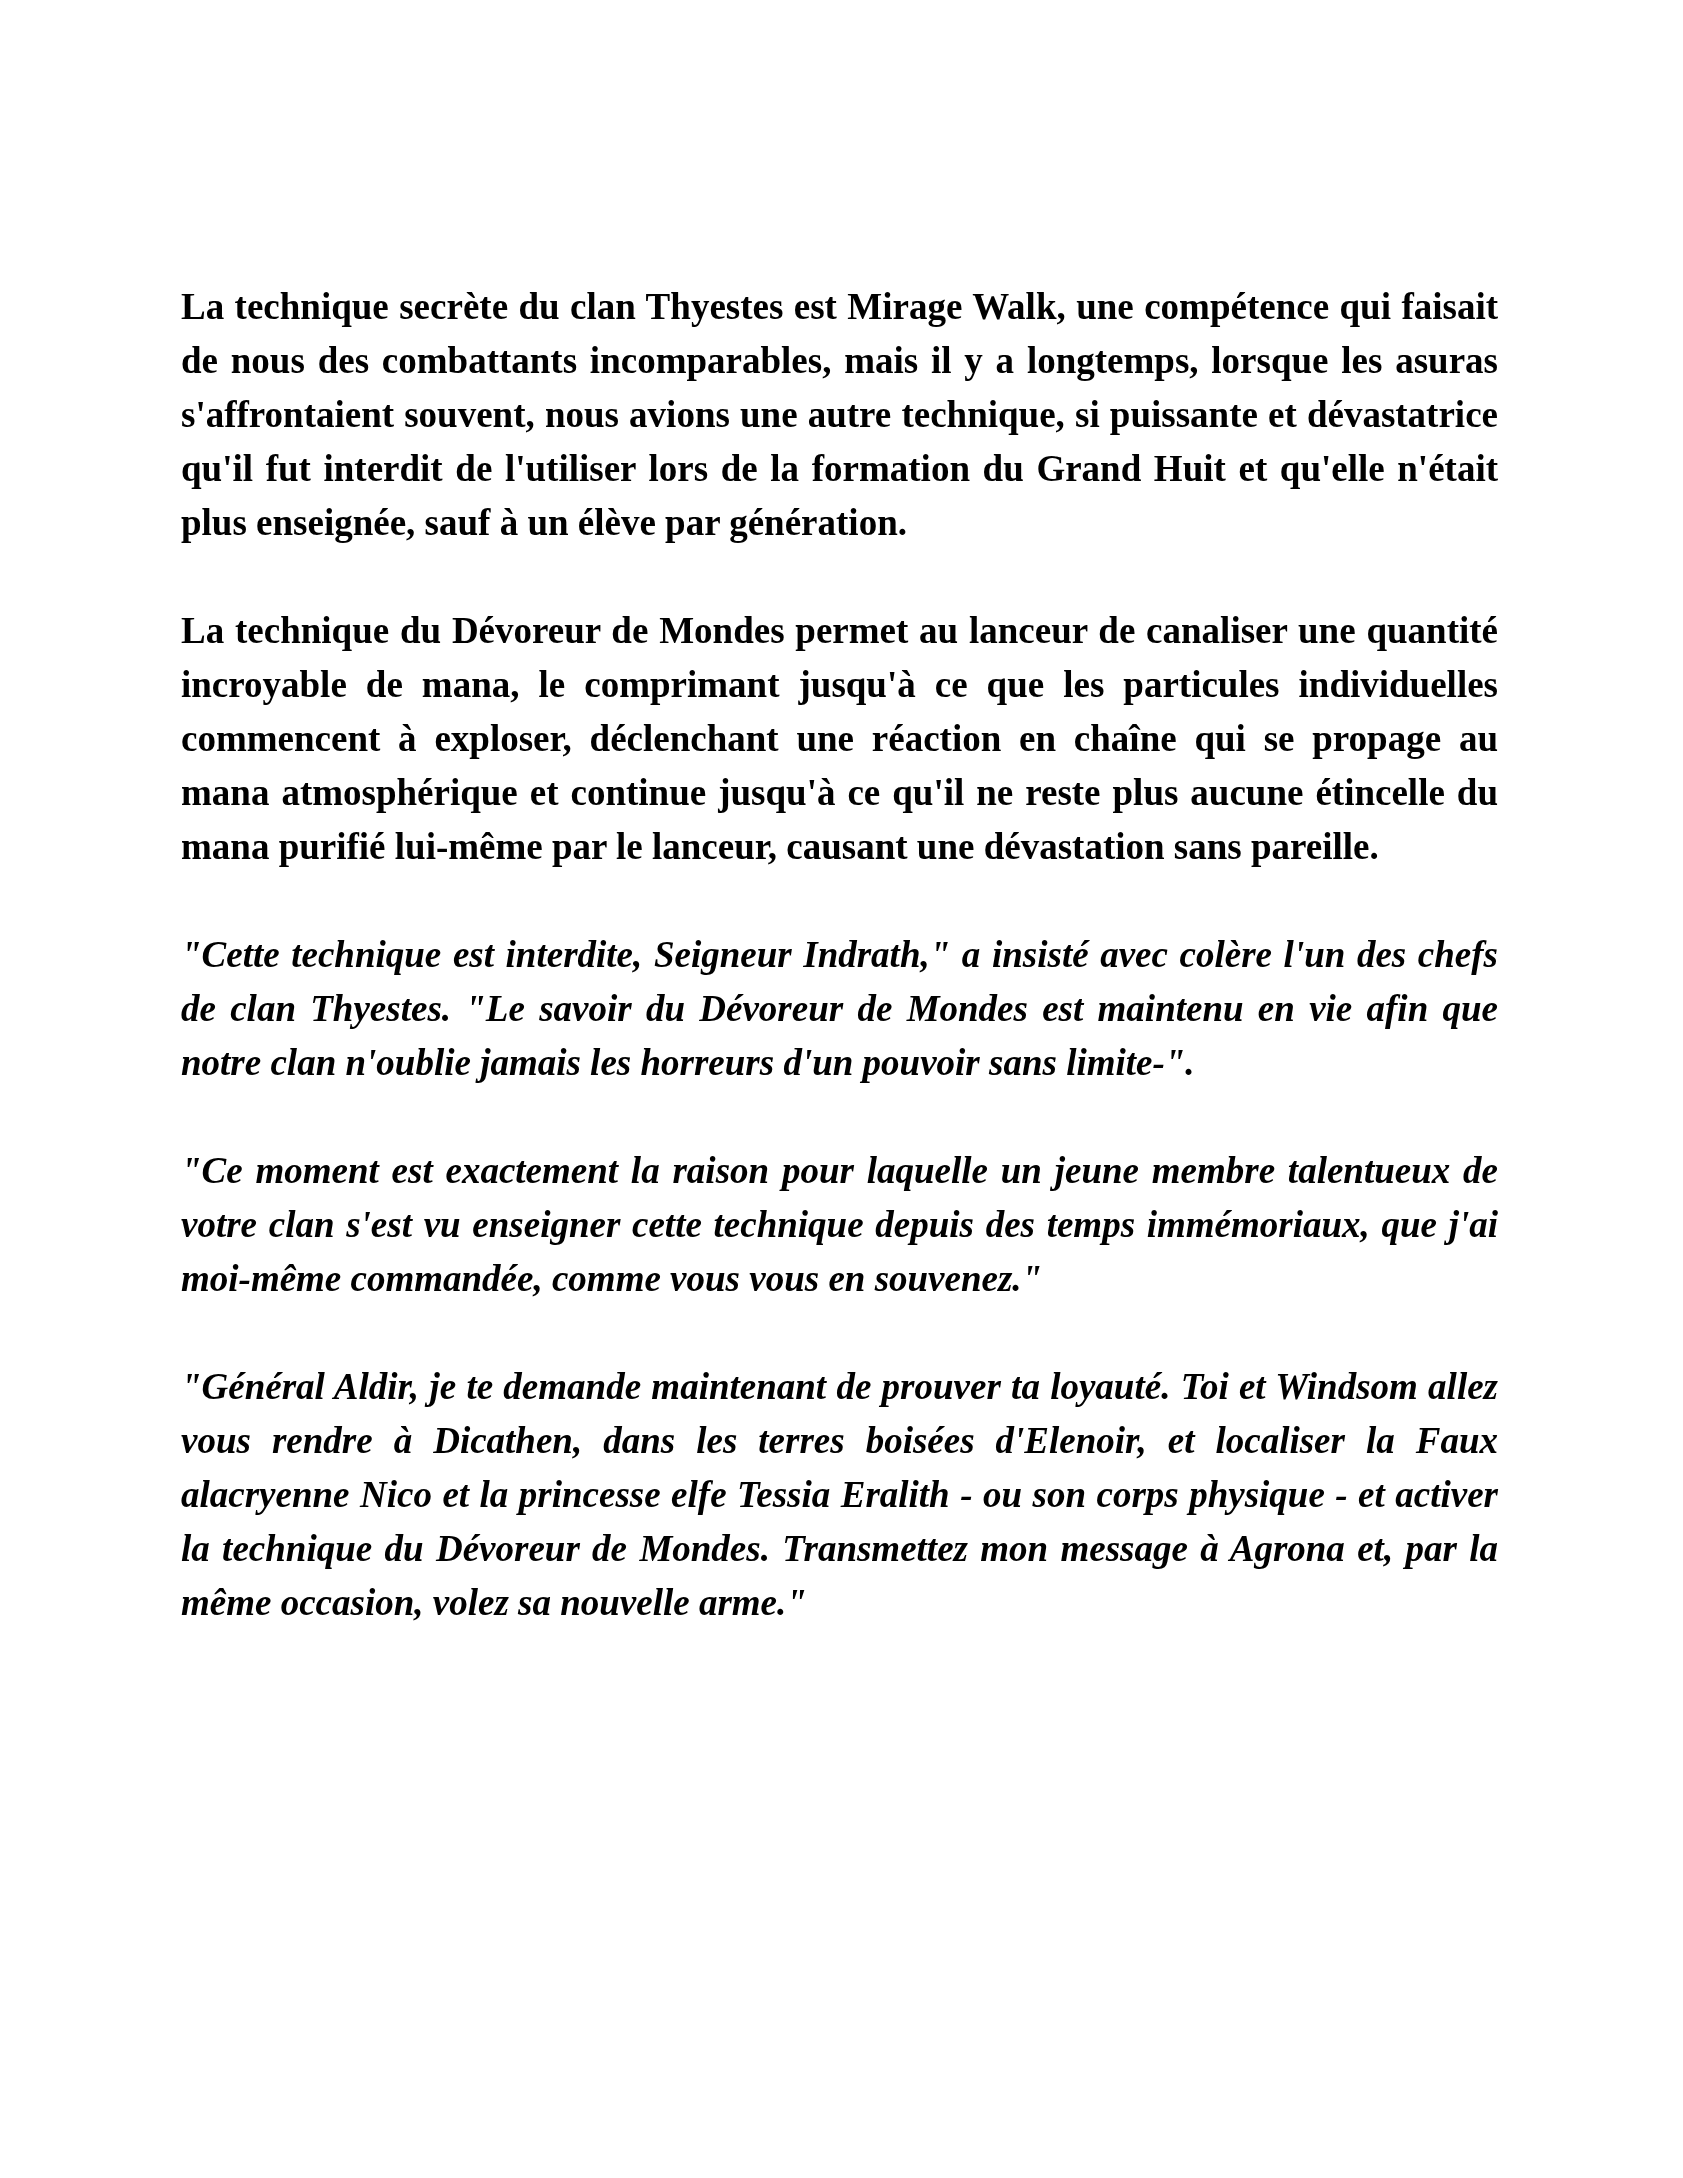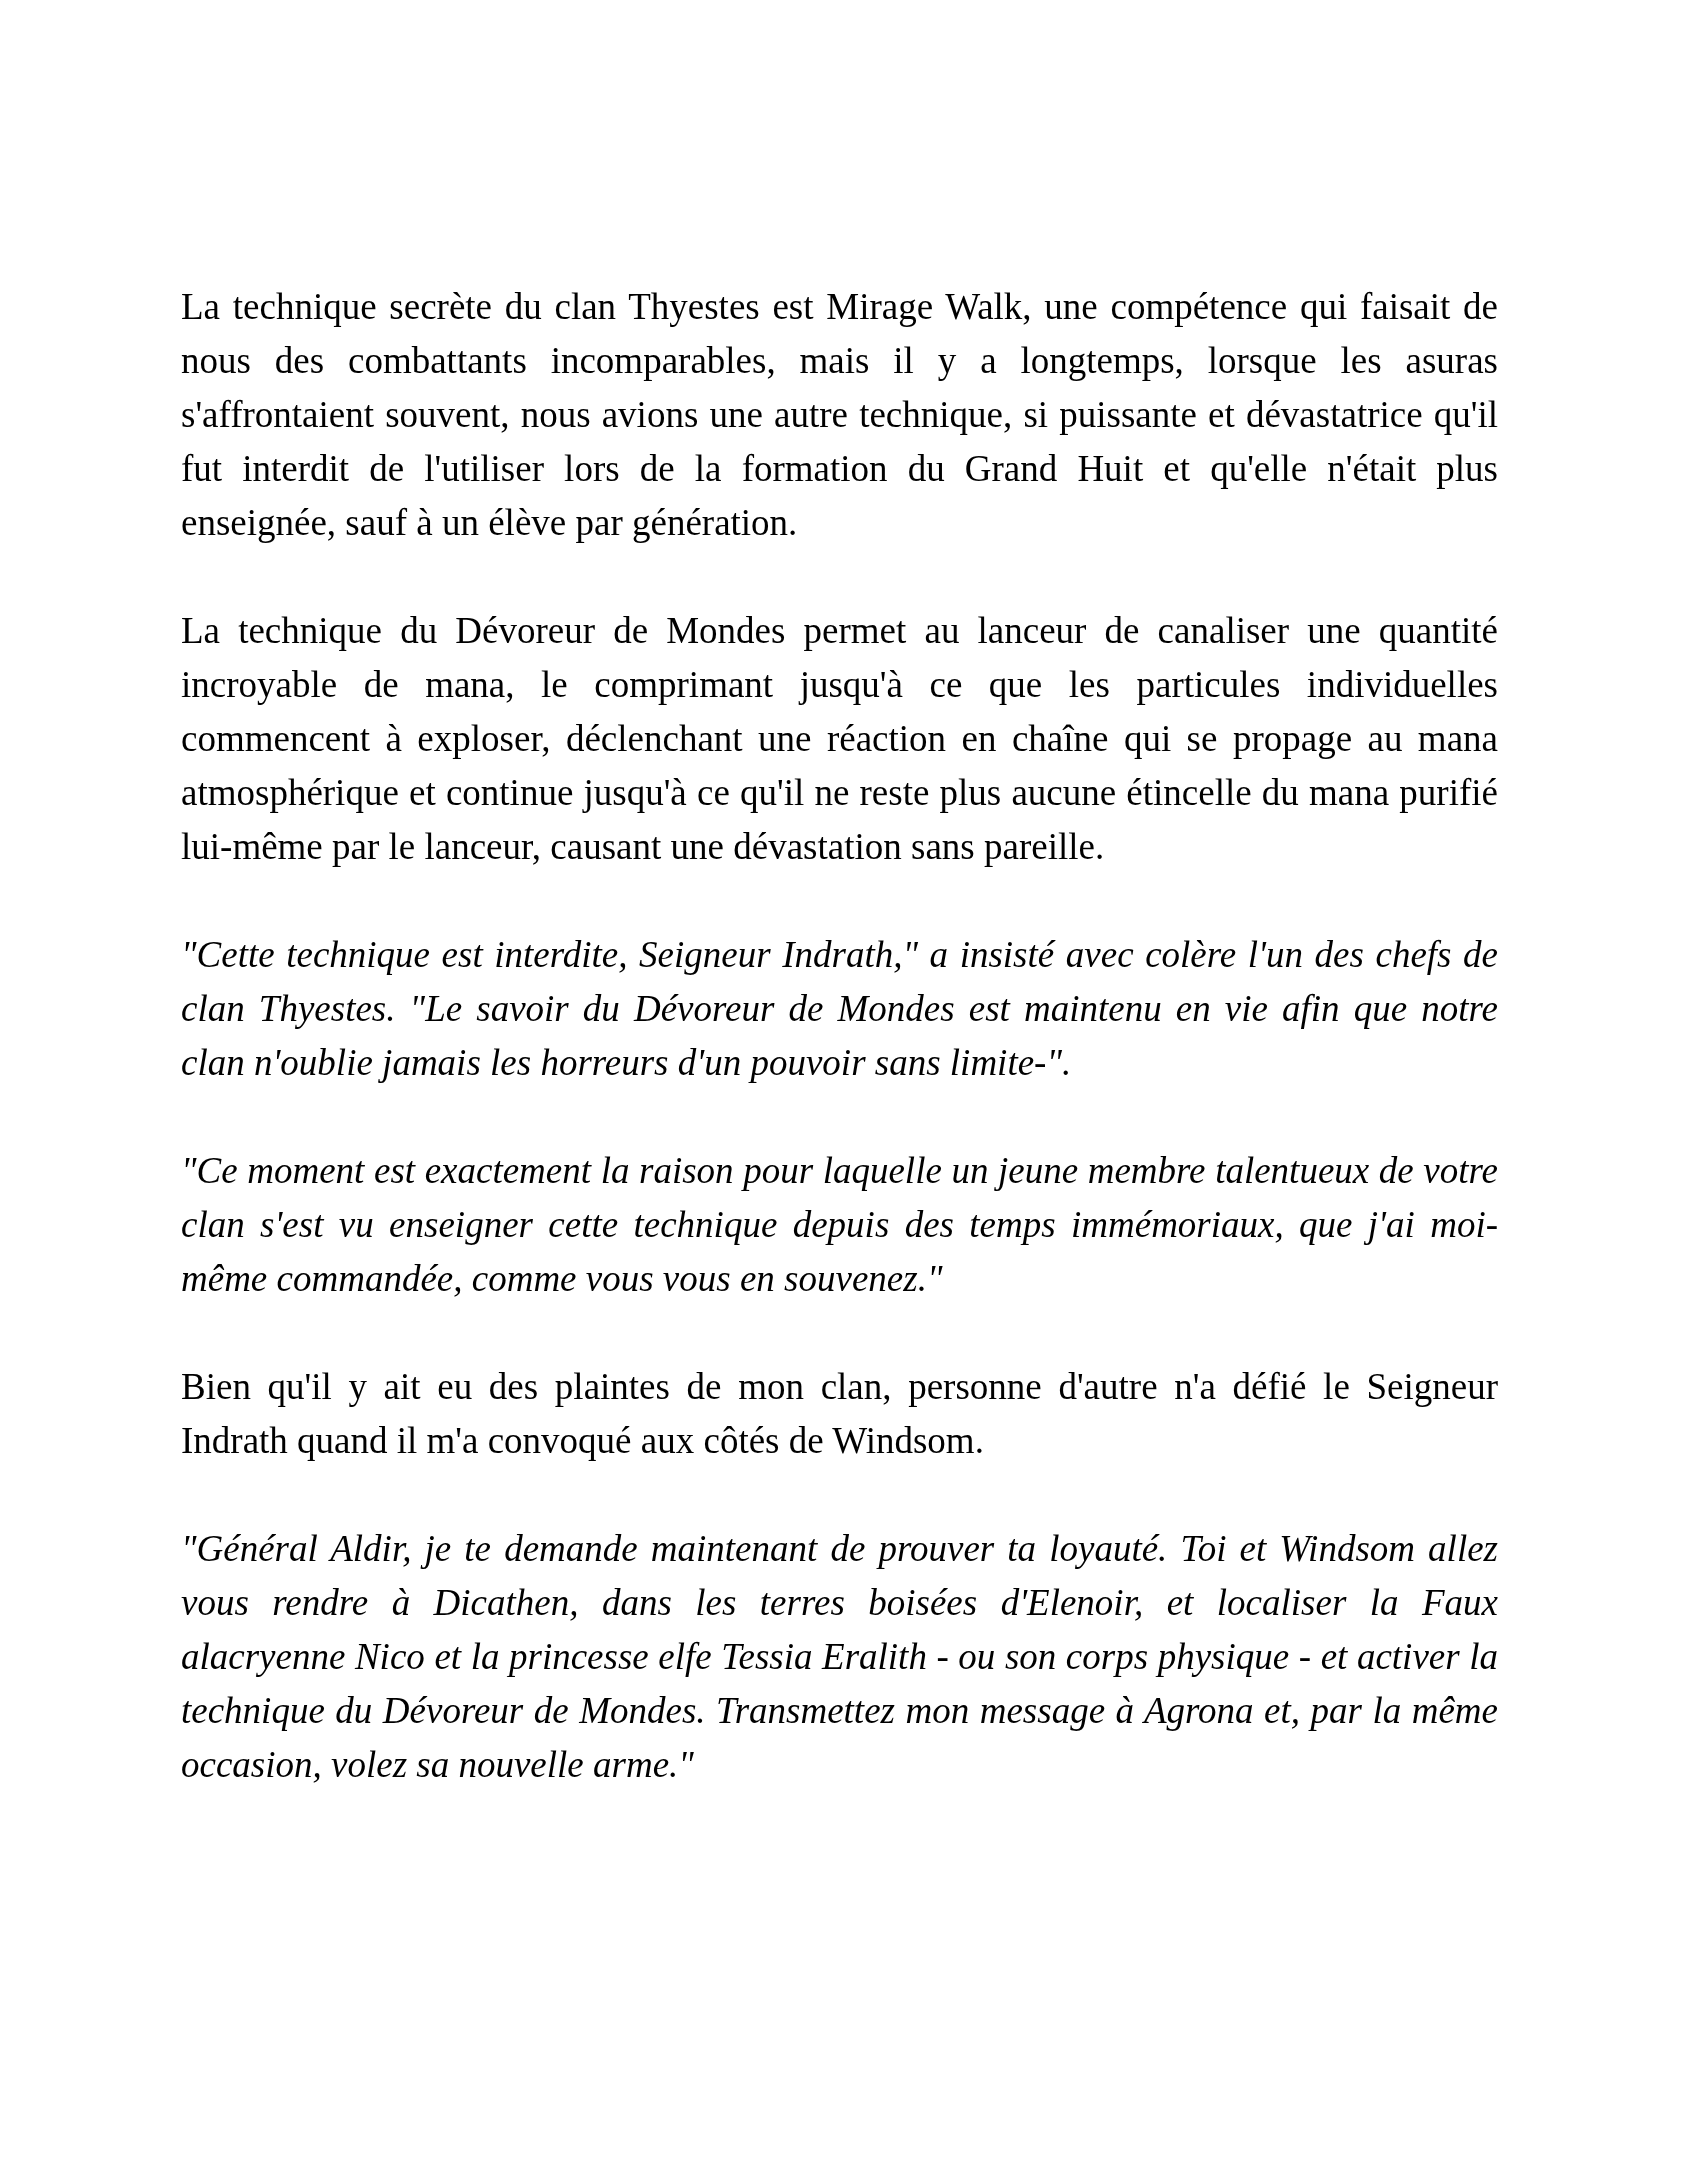--- a/index.html
+++ b/index.html
@@ -20,29 +20,29 @@
       width: 1317px;
       font-family: "Liberation Serif", "DejaVu Serif", serif;
       font-size: 37px;
       line-height: 54px;
       color: #000000;
     }
     .para {
       margin: 0 0 54px 0;
       text-align: justify;
       text-align-last: left;
+      font-weight: bold;
     }
     .para.italic {
       font-style: italic;
     }
   </style>
 </head>
 <body>
 
 <div class="page">
   <p class="para">La technique secrète du clan Thyestes est Mirage Walk, une compétence qui faisait de nous des combattants incomparables, mais il y a longtemps, lorsque les asuras s'affrontaient souvent, nous avions une autre technique, si puissante et dévastatrice qu'il fut interdit de l'utiliser lors de la formation du Grand Huit et qu'elle n'était plus enseignée, sauf à un élève par génération.</p>
   <p class="para">La technique du Dévoreur de Mondes permet au lanceur de canaliser une quantité incroyable de mana, le comprimant jusqu'à ce que les particules individuelles commencent à exploser, déclenchant une réaction en chaîne qui se propage au mana atmosphérique et continue jusqu'à ce qu'il ne reste plus aucune étincelle du mana purifié lui-même par le lanceur, causant une dévastation sans pareille.</p>
   <p class="para italic">"Cette technique est interdite, Seigneur Indrath," a insisté avec colère l'un des chefs de clan Thyestes. "Le savoir du Dévoreur de Mondes est maintenu en vie afin que notre clan n'oublie jamais les horreurs d'un pouvoir sans limite-".</p>
   <p class="para italic">"Ce moment est exactement la raison pour laquelle un jeune membre talentueux de votre clan s'est vu enseigner cette technique depuis des temps immémoriaux, que j'ai moi-même commandée, comme vous vous en souvenez."</p>
-  <p class="para">Bien qu'il y ait eu des plaintes de mon clan, personne d'autre n'a défié le Seigneur Indrath quand il m'a convoqué aux côtés de Windsom.</p>
   <p class="para italic">"Général Aldir, je te demande maintenant de prouver ta loyauté. Toi et Windsom allez vous rendre à Dicathen, dans les terres boisées d'Elenoir, et localiser la Faux alacryenne Nico et la princesse elfe Tessia Eralith - ou son corps physique - et activer la technique du Dévoreur de Mondes. Transmettez mon message à Agrona et, par la même occasion, volez sa nouvelle arme."</p>
 </div>
 
 
 </body></html>

